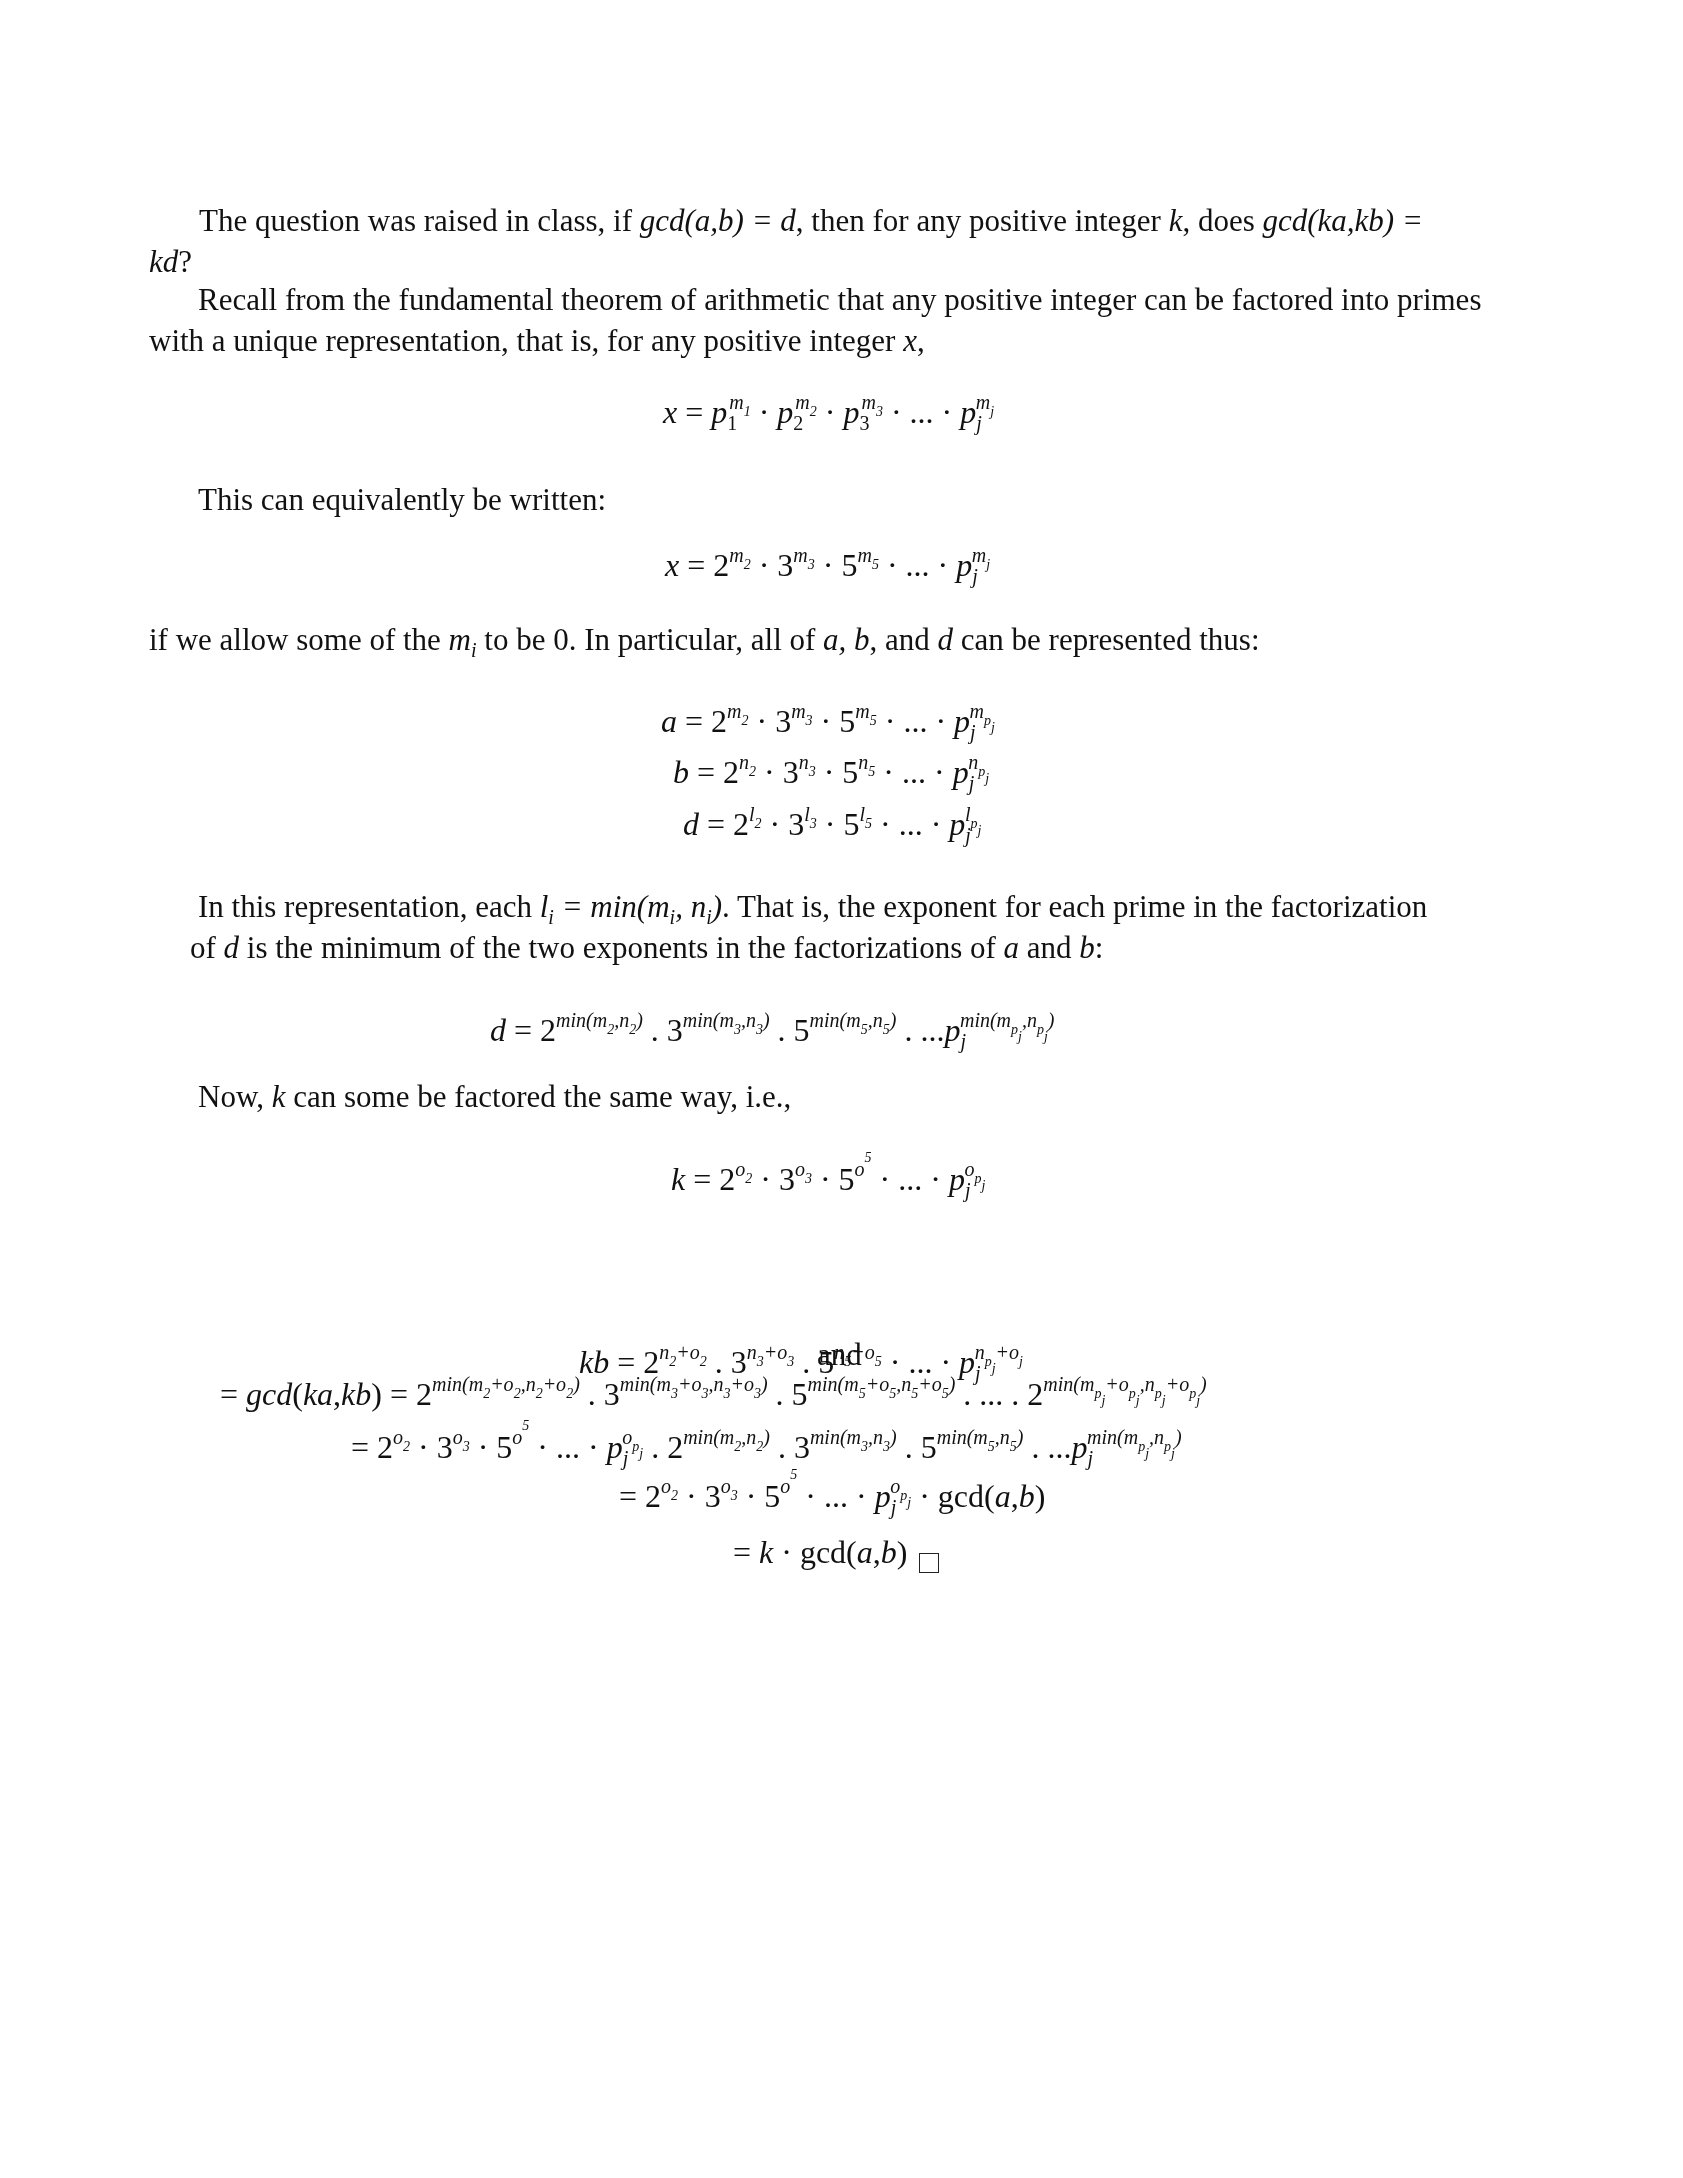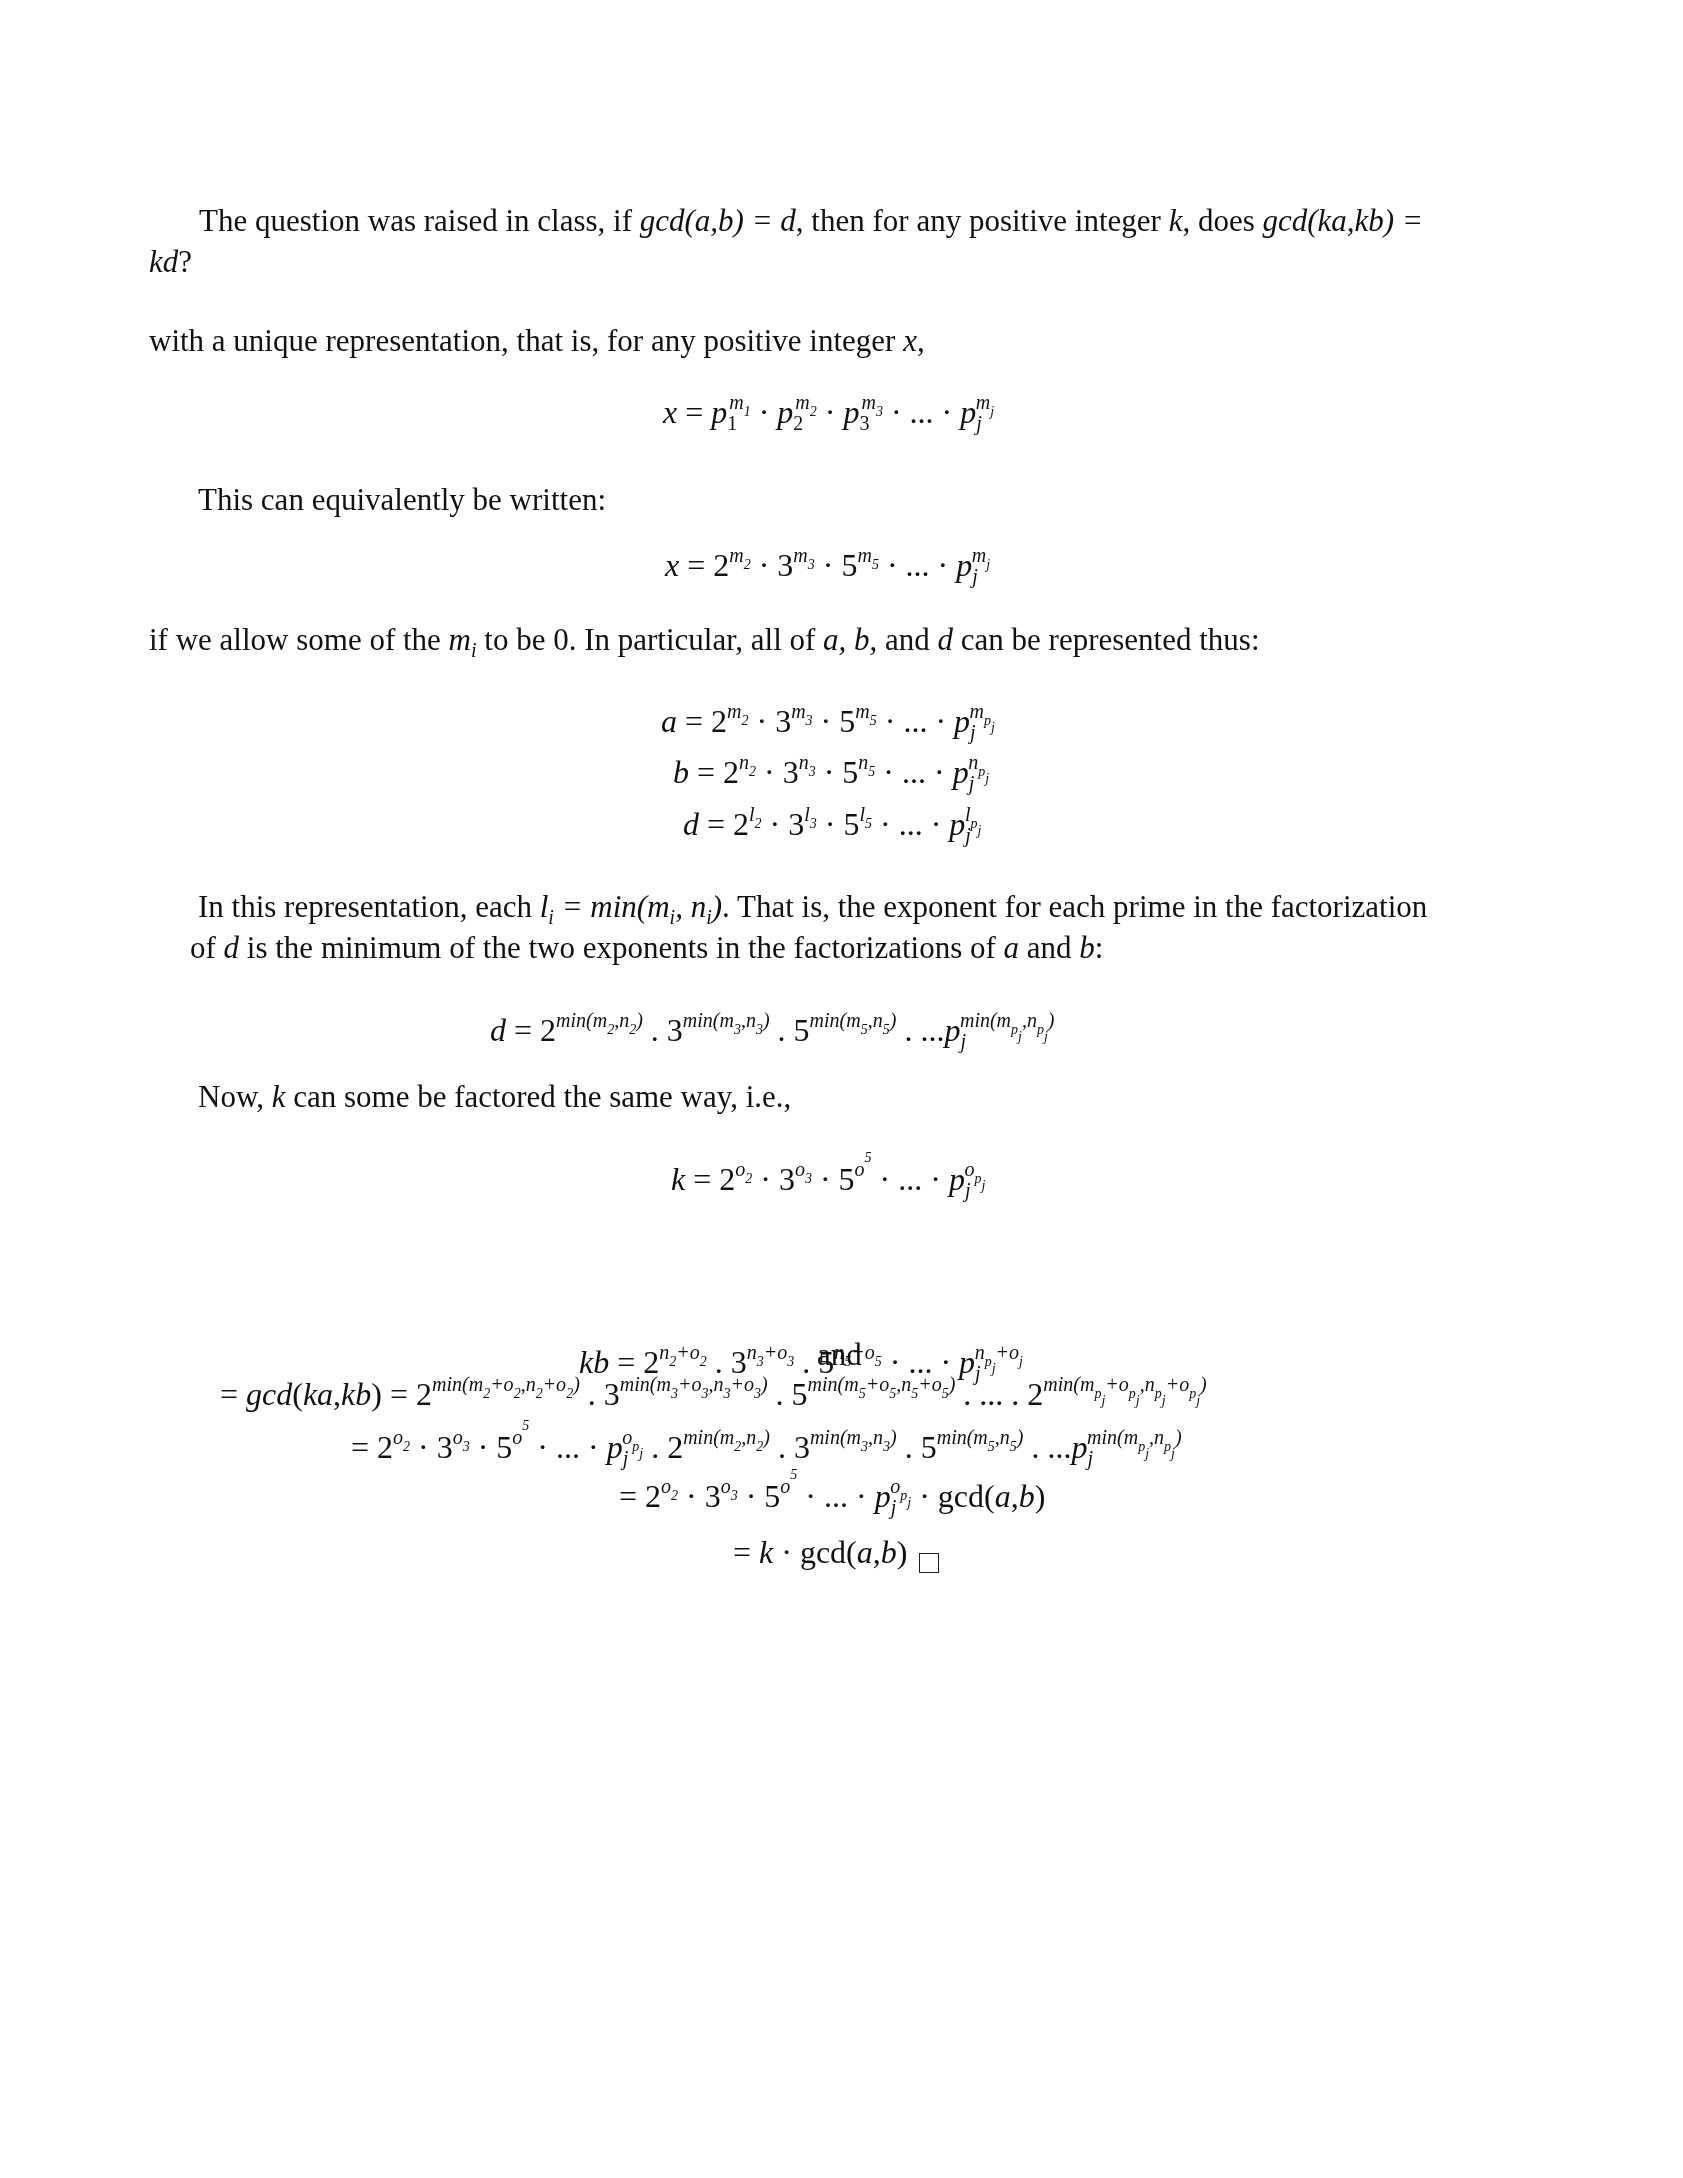--- a/index.html
+++ b/index.html
@@ -23,20 +23,23 @@
 </head>
 <body>
 
 <div class="page">
 
   <div class="para" style="top:200px;">
     <span class="indent"></span><span>The question was raised in class, if </span><span class="m">gcd(a,b) = d</span><span>, then for any positive integer </span><span class="m">k</span><span>, does </span><span class="m">gcd(ka,kb) =</span>
     <br><span class="m">kd</span><span>?</span>
   </div>
 
+  <div class="line" style="left:198px; top:282px;">
+    <span>Recall from the fundamental theorem of arithmetic that any positive integer can be factored into primes</span>
+  </div>
   <div class="line" style="left:149px; top:323px;">
     <span>with a unique representation, that is, for any positive integer </span><span class="m">x</span><span>,</span>
   </div>
 
   <div class="eq" style="left:663px; top:394px;">
     <span class="m">x</span> = <span class="m">p</span><sub>1</sub><sup class="m" style="margin-left:-8px">m<sub>1</sub></sup> · <span class="m">p</span><sub>2</sub><sup class="m" style="margin-left:-8px">m<sub>2</sub></sup> · <span class="m">p</span><sub>3</sub><sup class="m" style="margin-left:-8px">m<sub>3</sub></sup> · ... · <span class="m">p</span><sub class="m">j</sub><sup class="m" style="margin-left:-6px">m<sub>j</sub></sup>
   </div>
 
   <div class="line" style="left:198px; top:470px;margin-top:12px;">
     <span>This can equivalently be written:</span>

